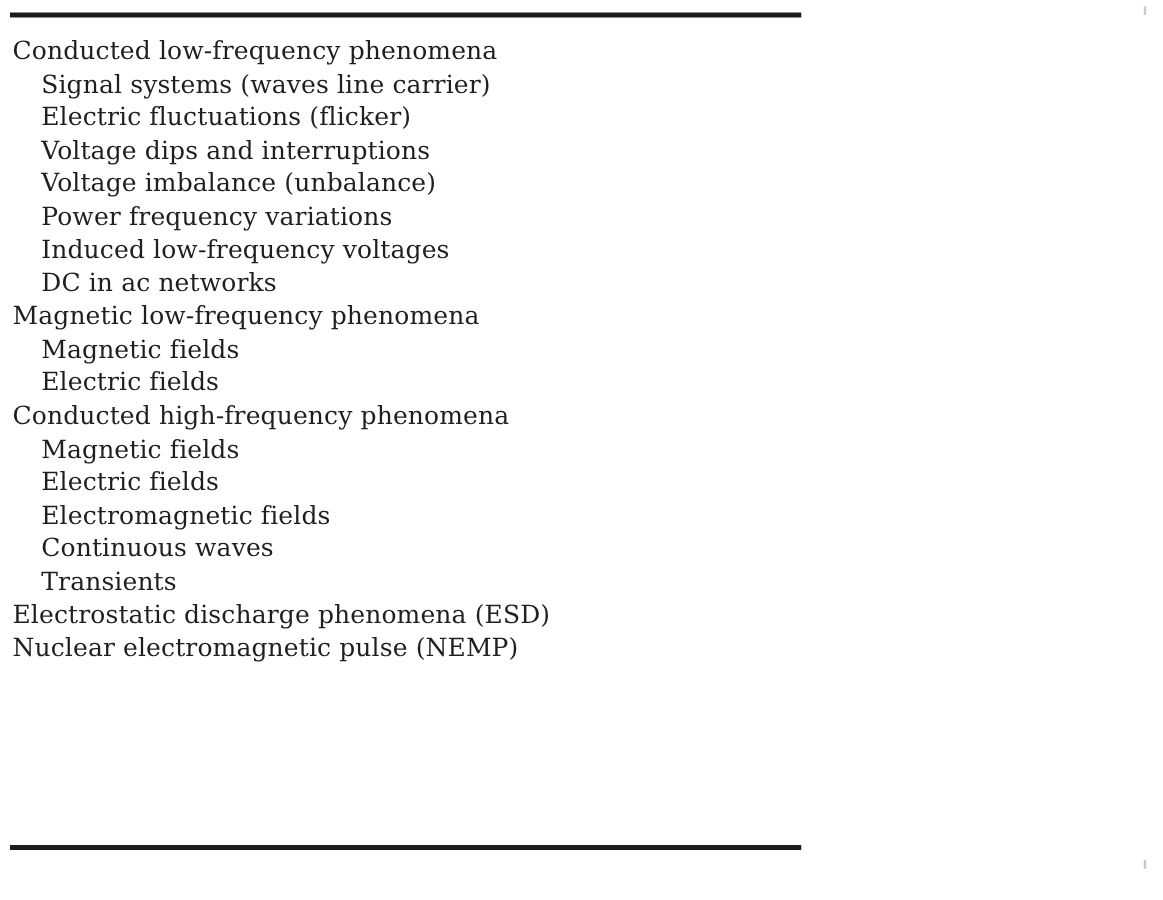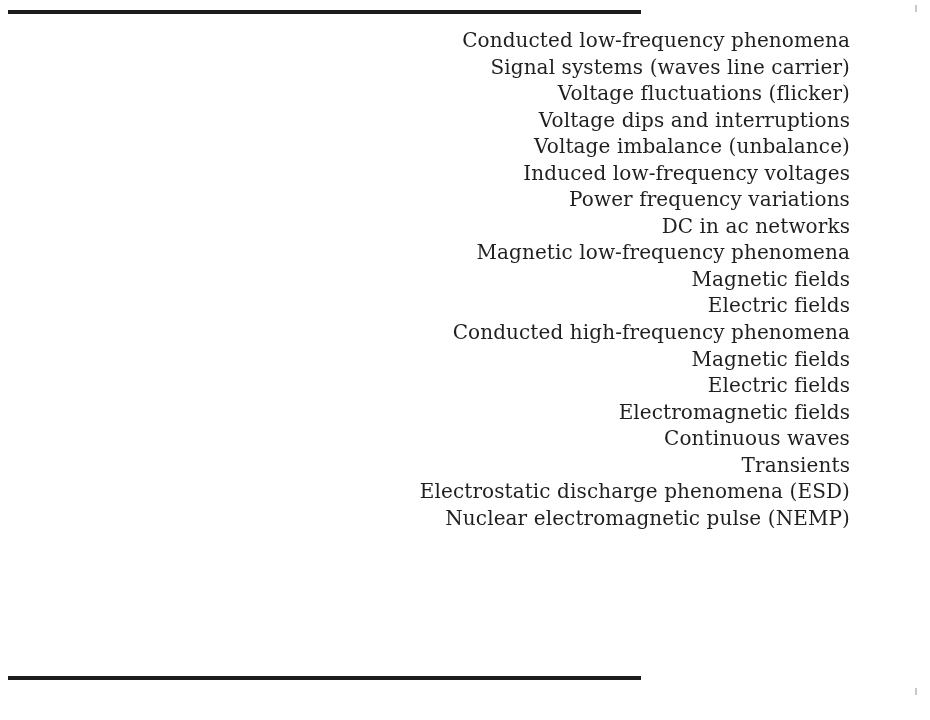--- a/index.html
+++ b/index.html
@@ -25,21 +25,20 @@
   .rule-top { top: 10px; }
   .rule-bottom { top: 676px; }
   .phenomena-list {
     position: absolute;
     top: 27px;
     left: 10px;
     right: 80px;
     margin: 0;
     padding: 0;
     list-style: none;
-    text-align: right;
   }
   .phenomena-list li {
     font-size: 20px;
     line-height: 26.55px;
     color: #1f1f1f;
     white-space: nowrap;
     letter-spacing: 0.1px;
   }
   .phenomena-list li.indent-0 { padding-left: 0; }
   .phenomena-list li.indent-1 { padding-left: 23px; }
@@ -56,25 +55,25 @@
 <body>
 
 <div class="sheet">
 
   <div class="rule rule-top"></div>
 
   <ul class="phenomena-list">
 
   <li class="indent-0">Conducted low-frequency phenomena</li>
       <li class="indent-1">Signal systems (waves line carrier)</li>
-      <li class="indent-1">Voltage fluctuations (flicker)</li>
+      <li class="indent-1">Electric fluctuations (flicker)</li>
       <li class="indent-1">Voltage dips and interruptions</li>
       <li class="indent-1">Voltage imbalance (unbalance)</li>
+      <li class="indent-1">Power frequency variations</li>
       <li class="indent-1">Induced low-frequency voltages</li>
-      <li class="indent-1">Power frequency variations</li>
       <li class="indent-1">DC in ac networks</li>
       <li class="indent-0">Magnetic low-frequency phenomena</li>
       <li class="indent-1">Magnetic fields</li>
       <li class="indent-1">Electric fields</li>
       <li class="indent-0">Conducted high-frequency phenomena</li>
       <li class="indent-1">Magnetic fields</li>
       <li class="indent-1">Electric fields</li>
       <li class="indent-1">Electromagnetic fields</li>
       <li class="indent-1">Continuous waves</li>
       <li class="indent-1">Transients</li>

